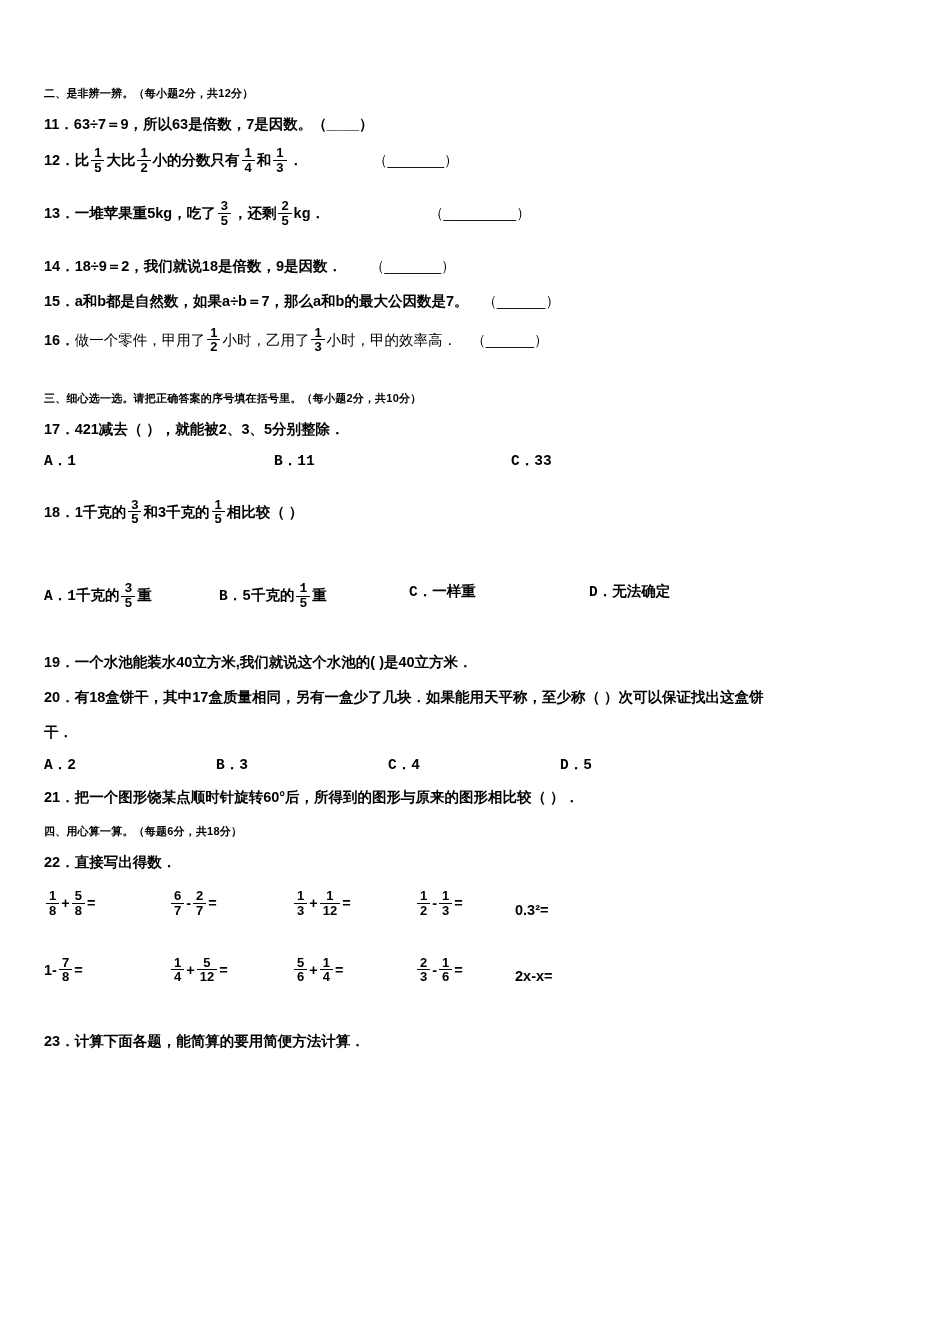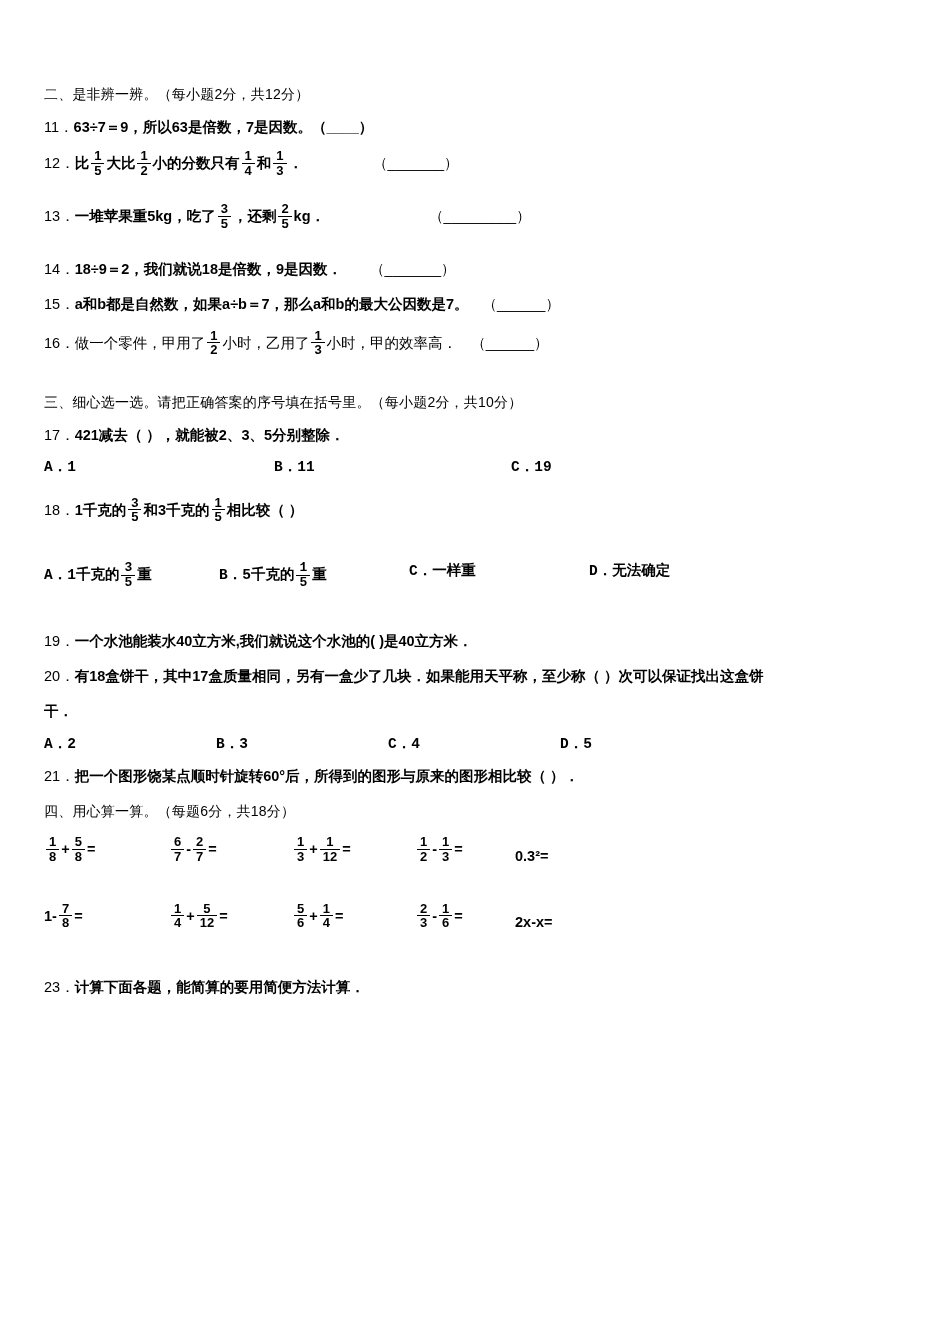--- a/index.html
+++ b/index.html
@@ -18,33 +18,33 @@
     background: #fff;
     overflow: hidden;
   }
   .content {
     position: absolute;
     left: 44px;
     top: 86px;
     width: 870px;
   }
   .sec-head {
-    font-size: 14px;
-    font-weight: normal;
+    font-size: 11px;
+    font-weight: bold;
     margin: 0 0 10px 0;
     letter-spacing: 0.2px;
   }
   .q {
     font-size: 14.5px;
     line-height: 26px;
     margin: 0 0 9px 0;
     position: relative;
   }
   .q-num {
-    font-weight: normal;
+    font-weight: bold;
   }
   .b {
     font-weight: bold;
   }
   
   .frac {
     display: inline-block;
     vertical-align: -0.45em;
     text-align: center;
     margin: 0 2px;
@@ -133,30 +133,30 @@
     <div class="spacer-lg"></div>
 
     <div class="sec-head">三、细心选一选。请把正确答案的序号填在括号里。（每小题2分，共10分）</div>
 
     <div class="q">
       <span class="q-num">17．</span><span class="b">421减去（ ），就能被2、3、5分别整除．</span>
     </div>
     <div class="opts">
       <span class="op b" style="width:230px">A．1</span>
       <span class="op b" style="width:237px">B．11</span>
-      <span class="op b">C．19</span>
-    </div>
-
-    <div class="q" style="margin-top:20px">
+      <span class="op b">C．33</span>
+    </div>
+
+    <div class="q" style="margin-top:28px">
       <span class="q-num">18．</span><span class="b">1千克的</span><span class="frac"><span class="num">3</span><span class="den">5</span></span><span class="b">和3千克的</span><span class="frac"><span class="num">1</span><span class="den">5</span></span><span class="b">相比较（    ）</span>
     </div>
 
     <div class="spacer-lg"></div>
 
-    <div class="opts" style="margin-top:0">
+    <div class="opts" style="margin-top:19px">
       <span class="op" style="width:175px"><span class="b">A．1千克的</span><span class="frac"><span class="num">3</span><span class="den">5</span></span><span class="b">重</span></span>
       <span class="op" style="width:190px"><span class="b">B．5千克的</span><span class="frac"><span class="num">1</span><span class="den">5</span></span><span class="b">重</span></span>
       <span class="op b" style="width:180px">C．一样重</span>
       <span class="op b">D．无法确定</span>
     </div>
 
     <div class="spacer-md"></div>
 
     <div class="q" style="margin-top:14px">
       <span class="q-num">19．</span><span class="b">一个水池能装水40立方米,我们就说这个水池的( )是40立方米．</span>
@@ -174,20 +174,23 @@
       <span class="op b" style="width:172px">C．4</span>
       <span class="op b">D．5</span>
     </div>
 
     <div class="q" style="margin-top:10px">
       <span class="q-num">21．</span><span class="b">把一个图形饶某点顺时针旋转60°后，所得到的图形与原来的图形相比较（ ）．</span>
     </div>
 
     <div class="sec-head" style="margin-top:14px">四、用心算一算。（每题6分，共18分）</div>
 
+    <div class="q">
+      <span class="q-num">22．</span><span class="b">直接写出得数．</span>
+    </div>
 
     <div class="calcrow">
       <span class="item" style="width:125px"><span class="b"></span><span class="frac"><span class="num">1</span><span class="den">8</span></span><span class="b">+</span><span class="frac"><span class="num">5</span><span class="den">8</span></span><span class="b">=</span></span>
       <span class="item" style="width:123px"><span class="b"></span><span class="frac"><span class="num">6</span><span class="den">7</span></span><span class="b">-</span><span class="frac"><span class="num">2</span><span class="den">7</span></span><span class="b">=</span></span>
       <span class="item" style="width:123px"><span class="b"></span><span class="frac"><span class="num">1</span><span class="den">3</span></span><span class="b">+</span><span class="frac"><span class="num">1</span><span class="den">12</span></span><span class="b">=</span></span>
       <span class="item" style="width:100px"><span class="b"></span><span class="frac"><span class="num">1</span><span class="den">2</span></span><span class="b">-</span><span class="frac"><span class="num">1</span><span class="den">3</span></span><span class="b">=</span></span>
       <span class="item b">0.3²=</span>
     </div>
 
     <div class="calcrow" style="margin-top:38px">

